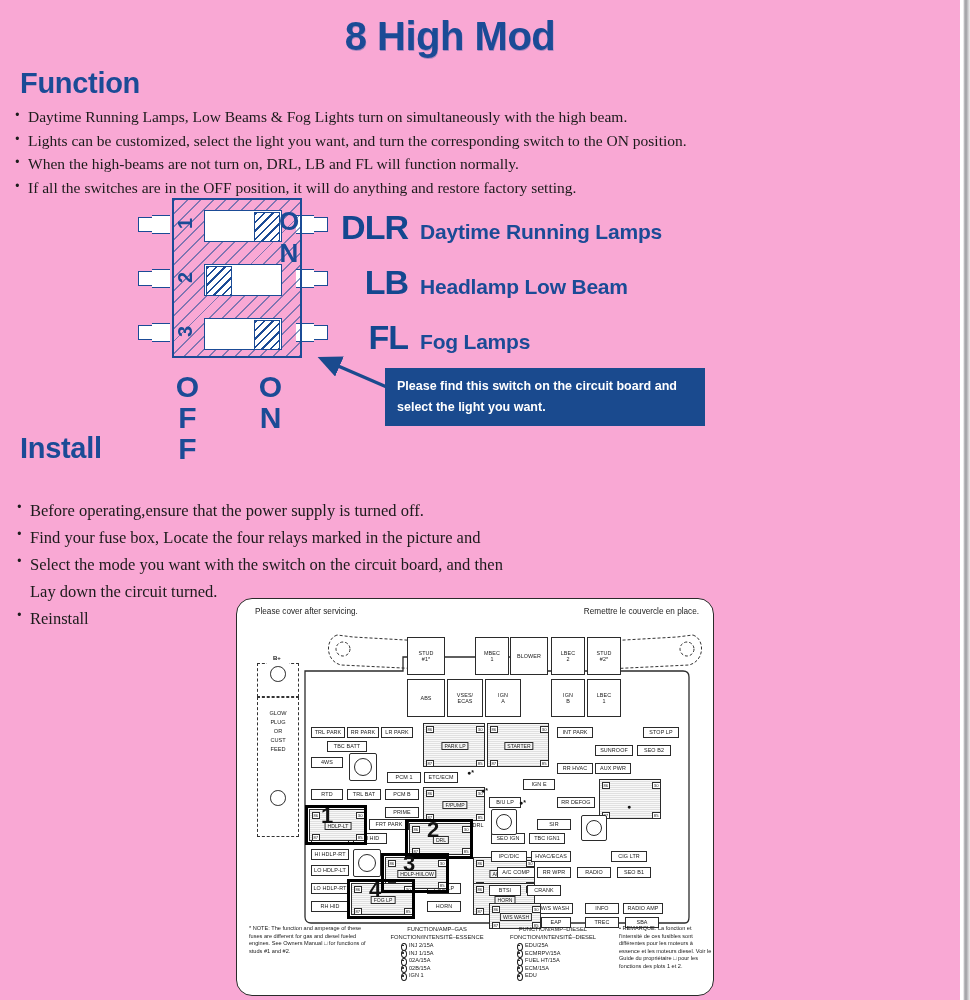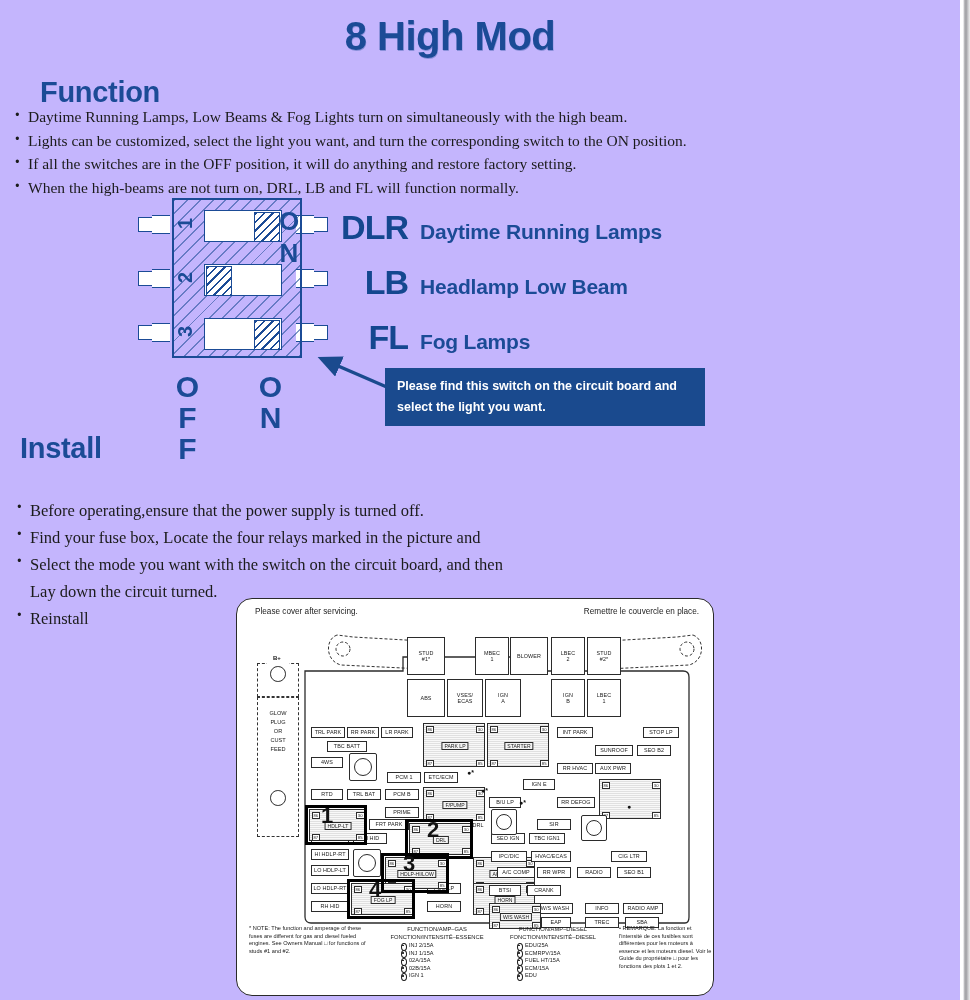--- a/index.html
+++ b/index.html
@@ -5,21 +5,21 @@
   * { box-sizing: border-box; }
   html, body {
     margin: 0; padding: 0;
     background: #ffffff;
     font-family: "Liberation Sans", sans-serif;
   }
   #page {
     position: relative;
     width: 970px;
     height: 1000px;
-    background: #c4b5fd;
+    background: #f9a8d4;
     overflow: hidden;
   }
   
   #scroll-rail {
     position: absolute; top: 0; right: 0; width: 10px; height: 100%;
     background: linear-gradient(to right,#ffffff 0%,#ffffff 30%,#b9b9bc 45%,#9d9da1 60%,#c9c9cc 80%,#efefef 100%);
   }
 
   
   #title {
@@ -34,21 +34,21 @@
   }
 
   
   .section-head {
     position: absolute;
     color: #1b4b96;
     font-size: 29px;
     font-weight: bold;
     letter-spacing: -0.3px;
   }
-  #fn-head { top: 76px; left: 20px; margin-left: 20px; }
+  #fn-head { top: 67px; left: 20px; }
   #inst-head { top: 432px; left: 20px; text-align: center; }
 
   
   .blist { position: absolute; margin: 0; padding: 0; list-style: none; }
   .blist li {
     position: relative;
     padding-left: 18px;
     color: #1b1b1b;
     font-family: Liberation Serif, serif;
   }
@@ -266,22 +266,22 @@
 <div id="page">
 
   <div id="scroll-rail"></div>
 
   <div id="title">8 High Mod</div>
 
   <div id="fn-head" class="section-head">Function</div>
   <ul id="fn-list" class="blist">
     <li>Daytime Running Lamps, Low Beams &amp; Fog Lights turn on simultaneously with the high beam.</li>
     <li>Lights can be customized, select the light you want, and turn the corresponding switch to the ON position.</li>
+    <li>When the high-beams are not turn on, DRL, LB and FL will function normally.</li>
     <li>If all the switches are in the OFF position, it will do anything and restore factory setting.</li>
-    <li>When the high-beams are not turn on, DRL, LB and FL will function normally.</li>
   </ul>
 
   <div id="dip-wrap">
     <div class="pin l p1"></div>
     <div class="pin l p2"></div>
     <div class="pin l p3"></div>
     <div class="pin r p1"></div>
     <div class="pin r p2"></div>
     <div class="pin r p3"></div>
 

